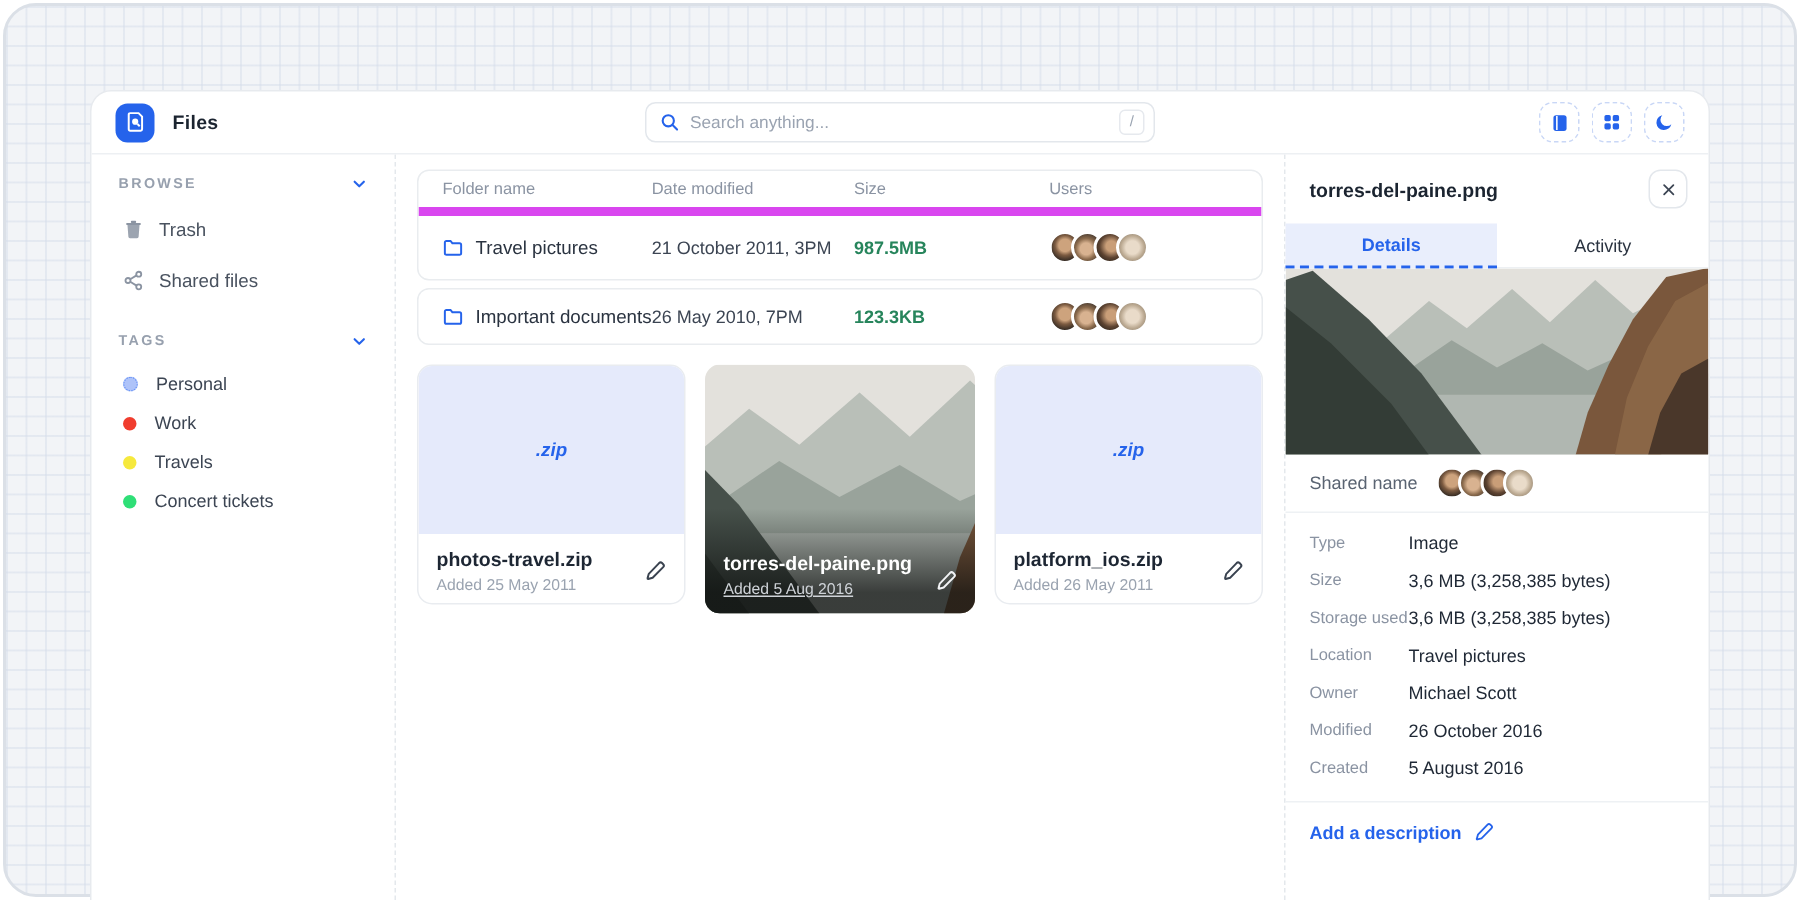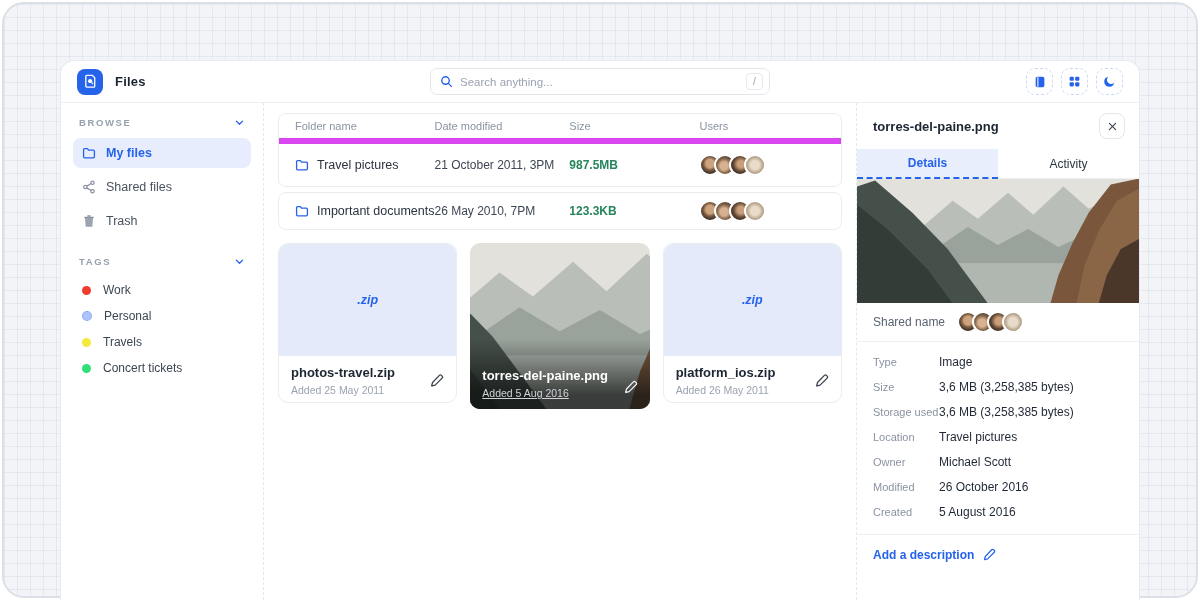--- a/index.html
+++ b/index.html
@@ -169,67 +169,59 @@
   <div class="sidebar">
     <div class="section-head">
       <span class="section-label">BROWSE</span>
       <span style="display:flex;color:#2563eb;">
         <svg width="11" height="11" viewBox="0 0 16 16">
             <polyline points="3.5,6 8,10.5 12.5,6" fill="none" stroke="currentColor" stroke-width="2" stroke-linecap="round" stroke-linejoin="round"></polyline>
           </svg>
       </span>
     </div>
 
-    <div class="nav-item active">
+    <div class="nav-item">
       <span class="ic">
         <svg width="14" height="14" viewBox="0 0 16 16">
-            <path d="M1.8 4.2c0-.7.5-1.2 1.2-1.2h3.1l1.4 1.7h5.5c.7 0 1.2.5 1.2 1.2v6.4c0 .7-.5 1.2-1.2 1.2H3c-.7 0-1.2-.5-1.2-1.2V4.2z" fill="none" stroke="currentColor" stroke-width="1.5"></path>
-          </svg>
-      </span>
-      <span>My files</span>
+            <path d="M3.4 4.6h9.2l-.7 9a1.2 1.2 0 0 1-1.2 1.1H5.3a1.2 1.2 0 0 1-1.2-1.1l-.7-9z" fill="currentColor" opacity=".85"></path>
+            <rect x="2.4" y="3" width="11.2" height="1.5" rx=".7" fill="currentColor"></rect>
+            <rect x="6" y="1.4" width="4" height="1.6" rx=".6" fill="currentColor"></rect>
+          </svg>
+      </span>
+      <span>Trash</span>
     </div>
     <div class="nav-item">
       <span class="ic">
         <svg width="14" height="14" viewBox="0 0 16 16">
             <circle cx="12" cy="3.2" r="1.9" fill="none" stroke="currentColor" stroke-width="1.4"></circle>
             <circle cx="3.8" cy="8" r="1.9" fill="none" stroke="currentColor" stroke-width="1.4"></circle>
             <circle cx="12" cy="12.8" r="1.9" fill="none" stroke="currentColor" stroke-width="1.4"></circle>
             <line x1="5.5" y1="7" x2="10.3" y2="4.1" stroke="currentColor" stroke-width="1.4"></line>
             <line x1="5.5" y1="9" x2="10.3" y2="11.9" stroke="currentColor" stroke-width="1.4"></line>
           </svg>
       </span>
       <span>Shared files</span>
     </div>
-    <div class="nav-item">
-      <span class="ic">
-        <svg width="14" height="14" viewBox="0 0 16 16">
-            <path d="M3.4 4.6h9.2l-.7 9a1.2 1.2 0 0 1-1.2 1.1H5.3a1.2 1.2 0 0 1-1.2-1.1l-.7-9z" fill="currentColor" opacity=".85"></path>
-            <rect x="2.4" y="3" width="11.2" height="1.5" rx=".7" fill="currentColor"></rect>
-            <rect x="6" y="1.4" width="4" height="1.6" rx=".6" fill="currentColor"></rect>
-          </svg>
-      </span>
-      <span>Trash</span>
-    </div>
 
     <div class="tags-section">
       <div class="section-head">
         <span class="section-label">TAGS</span>
         <span style="display:flex;color:#2563eb;">
           <svg width="11" height="11" viewBox="0 0 16 16">
               <polyline points="3.5,6 8,10.5 12.5,6" fill="none" stroke="currentColor" stroke-width="2" stroke-linecap="round" stroke-linejoin="round"></polyline>
             </svg>
         </span>
       </div>
       <div class="tag-item">
+        <span class="dot personal"></span>
+        <span>Personal</span>
+      </div>
+      <div class="tag-item">
         <span class="dot" style="background:#f03d2e;"></span>
         <span>Work</span>
-      </div>
-      <div class="tag-item">
-        <span class="dot personal"></span>
-        <span>Personal</span>
       </div>
       <div class="tag-item">
         <span class="dot" style="background:#f6e93d;"></span>
         <span>Travels</span>
       </div>
       <div class="tag-item">
         <span class="dot" style="background:#2fdf77;"></span>
         <span>Concert tickets</span>
       </div>
     </div>

